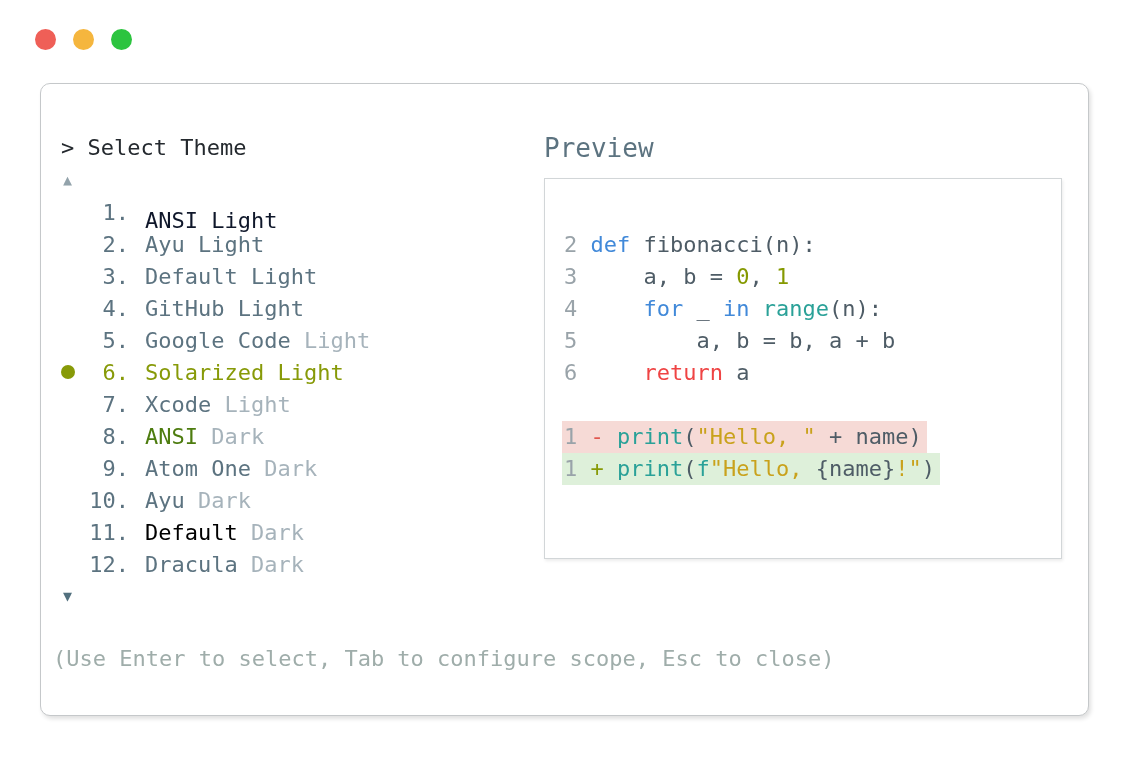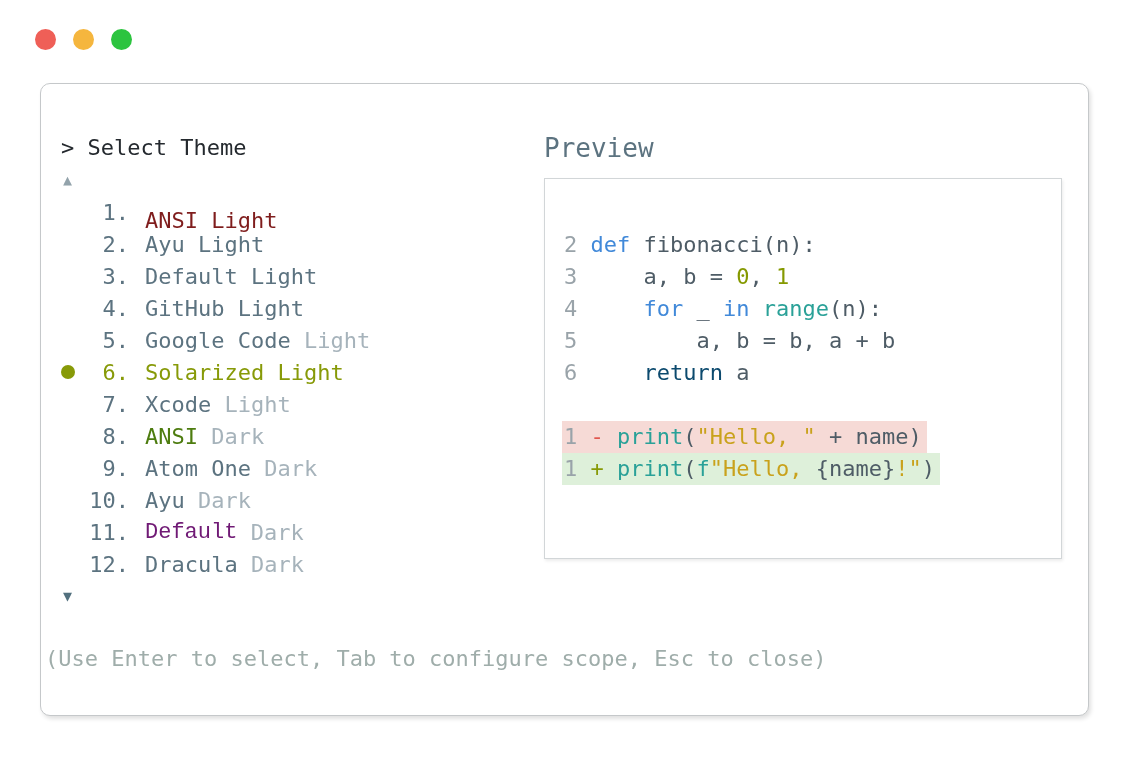--- a/index.html
+++ b/index.html
@@ -17,21 +17,21 @@
   }
   .prompt{position:absolute;left:20px;top:48px;height:32px;line-height:32px;font-size:22px;white-space:pre;}
   .arrow{position:absolute;left:22px;width:32px;height:32px;line-height:32px;font-size:15px;}
   .arrow.up{top:80px;}
   .arrow.down{top:496px;}
   .theme-list{position:absolute;left:20px;top:112px;}
   .row{height:32px;display:flex;align-items:center;font-size:22px;white-space:pre;cursor:default;}
   .bullet{width:22px;display:inline-flex;align-items:center;}
   .bullet i{width:14px;height:14px;border-radius:50%;display:inline-block;}
   .num{width:46px;text-align:right;margin-right:16px;display:inline-block;}
-  .hint{position:absolute;left:4px;top:559px;height:32px;line-height:32px;font-size:22px;white-space:pre;}
+  .hint{position:absolute;left:12px;top:559px;height:32px;line-height:32px;font-size:22px;white-space:pre;}
   .preview-label{position:absolute;left:503px;top:48px;height:32px;line-height:32px;font-size:26px;}
   .preview-box{
     position:absolute;left:503px;top:94px;width:518px;height:381px;
     border:1.5px solid #d2d6d8;box-sizing:border-box;background:#fff;
     box-shadow:1px 2px 3px rgba(0,0,0,.08);
     padding:50px 0 0 19px;overflow:hidden;
   }
   .cl{height:32px;line-height:32px;font-size:22px;white-space:pre;}
   .cl .hl{display:inline-block;padding:0 5px 0 2px;margin-left:-2px;}
 </style>
@@ -41,40 +41,40 @@
 <div class="traffic-lights">
   <span class="dot" style="background: rgb(239, 95, 87);"></span>
   <span class="dot" style="background: rgb(245, 182, 62);"></span>
   <span class="dot" style="background: rgb(44, 196, 63);"></span>
 </div>
 
 <div class="panel">
   <div class="prompt" style="color: rgb(36, 41, 46); text-align: center;">&gt; Select Theme</div>
   <div class="arrow up" style="color: rgb(147, 163, 171);">▲</div>
   <div class="theme-list">
-      <div class="row"><span class="bullet"></span><span class="num" style="color: rgb(92, 115, 128);">1.</span><span style="color: #7f1d1d; margin-top: 16px;">ANSI Light</span></div>
+      <div class="row"><span class="bullet"></span><span class="num" style="color: rgb(92, 115, 128);">1.</span><span style="color: #0f172a; margin-top: 16px;">ANSI Light</span></div>
       <div class="row"><span class="bullet"></span><span class="num" style="color: rgb(92, 115, 128);">2.</span><span style="color: rgb(92, 115, 128);">Ayu Light</span></div>
       <div class="row"><span class="bullet"></span><span class="num" style="color: rgb(92, 115, 128);">3.</span><span style="color: rgb(92, 115, 128);">Default Light</span></div>
       <div class="row"><span class="bullet"></span><span class="num" style="color: rgb(92, 115, 128);">4.</span><span style="color: rgb(92, 115, 128);">GitHub Light</span></div>
       <div class="row"><span class="bullet"></span><span class="num" style="color: rgb(92, 115, 128);">5.</span><span style="color: rgb(92, 115, 128);">Google Code</span><span style="color: rgb(166, 179, 187);"> Light</span></div>
       <div class="row"><span class="bullet"><i style="background: rgb(135, 154, 8);"></i></span><span class="num" style="color: rgb(135, 154, 8);">6.</span><span style="color: rgb(135, 154, 8);">Solarized Light</span></div>
       <div class="row"><span class="bullet"></span><span class="num" style="color: rgb(92, 115, 128);">7.</span><span style="color: rgb(92, 115, 128);">Xcode</span><span style="color: rgb(166, 179, 187);"> Light</span></div>
       <div class="row"><span class="bullet"></span><span class="num" style="color: rgb(92, 115, 128);">8.</span><span style="color: #4d7c0f;">ANSI</span><span style="color: rgb(166, 179, 187);"> Dark</span></div>
       <div class="row"><span class="bullet"></span><span class="num" style="color: rgb(92, 115, 128);">9.</span><span style="color: rgb(92, 115, 128);">Atom One</span><span style="color: rgb(166, 179, 187);"> Dark</span></div>
       <div class="row"><span class="bullet"></span><span class="num" style="color: rgb(92, 115, 128);">10.</span><span style="color: rgb(92, 115, 128);">Ayu</span><span style="color: rgb(166, 179, 187);"> Dark</span></div>
-      <div class="row"><span class="bullet"></span><span class="num" style="color: rgb(92, 115, 128);">11.</span><span style="color: #701a75; font-family: Liberation Mono, monospace;">Default</span><span style="color: rgb(166, 179, 187);"> Dark</span></div>
+      <div class="row"><span class="bullet"></span><span class="num" style="color: rgb(92, 115, 128);">11.</span><span style="color: #000000;">Default</span><span style="color: rgb(166, 179, 187);"> Dark</span></div>
       <div class="row"><span class="bullet"></span><span class="num" style="color: rgb(92, 115, 128);">12.</span><span style="color: rgb(92, 115, 128);">Dracula</span><span style="color: rgb(166, 179, 187);"> Dark</span></div>
     </div>
   <div class="arrow down" style="color: rgb(82, 112, 126);">▼</div>
   <div class="hint" style="color: rgb(159, 173, 170);">(Use Enter to select, Tab to configure scope, Esc to close)</div>
 
   <div class="preview-label" style="color: rgb(92, 115, 128);">Preview</div>
   <div class="preview-box">
       <div class="cl"><span><span style="color: rgb(153, 163, 169);">2 </span><span style="color: rgb(65, 137, 217);">def</span><span style="color: rgb(78, 92, 102);"> fibonacci(n):</span></span></div>
       <div class="cl"><span><span style="color: rgb(153, 163, 169);">3 </span><span style="color: rgb(78, 92, 102);">    a, b = </span><span style="color: rgb(133, 153, 0);">0</span><span style="color: rgb(78, 92, 102);">, </span><span style="color: rgb(133, 153, 0);">1</span></span></div>
       <div class="cl"><span><span style="color: rgb(153, 163, 169);">4 </span><span style="color: rgb(78, 92, 102);">    </span><span style="color: rgb(65, 137, 217);">for</span><span style="color: rgb(78, 92, 102);"> _ </span><span style="color: rgb(65, 137, 217);">in</span><span style="color: rgb(78, 92, 102);"> </span><span style="color: rgb(42, 161, 152);">range</span><span style="color: rgb(78, 92, 102);">(n):</span></span></div>
       <div class="cl"><span><span style="color: rgb(153, 163, 169);">5 </span><span style="color: rgb(78, 92, 102);">        a, b = b, a + b</span></span></div>
-      <div class="cl"><span><span style="color: rgb(153, 163, 169);">6 </span><span style="color: rgb(78, 92, 102);">    </span><span style="color: #0c4a6e;">return</span><span style="color: rgb(78, 92, 102);"> a</span></span></div>
+      <div class="cl"><span><span style="color: rgb(153, 163, 169);">6 </span><span style="color: rgb(78, 92, 102);">    </span><span style="color: #ef4444;">return</span><span style="color: rgb(78, 92, 102);"> a</span></span></div>
       <div class="cl"><span><span style="color: rgb(153, 163, 169);">  </span></span></div>
       <div class="cl"><span class="hl" style="background: rgb(246, 218, 214);"><span style="color: rgb(153, 163, 169);">1 </span><span style="color: rgb(224, 86, 78);">- </span><span style="color: rgb(42, 161, 152);">print</span><span style="color: rgb(78, 92, 102);">(</span><span style="color: rgb(201, 162, 28);">"Hello, "</span><span style="color: rgb(78, 92, 102);"> + name)</span></span></div>
       <div class="cl"><span class="hl" style="background: rgb(222, 240, 218);"><span style="color: rgb(153, 163, 169);">1 </span><span style="color: rgb(135, 154, 8);">+ </span><span style="color: rgb(42, 161, 152);">print</span><span style="color: rgb(78, 92, 102);">(</span><span style="color: rgb(42, 161, 152);">f</span><span style="color: rgb(201, 162, 28);">"Hello, </span><span style="color: rgb(78, 92, 102);">{name}</span><span style="color: rgb(201, 162, 28);">!"</span><span style="color: rgb(78, 92, 102);">)</span></span></div>
     </div>
 </div>
 
 </body></html>

